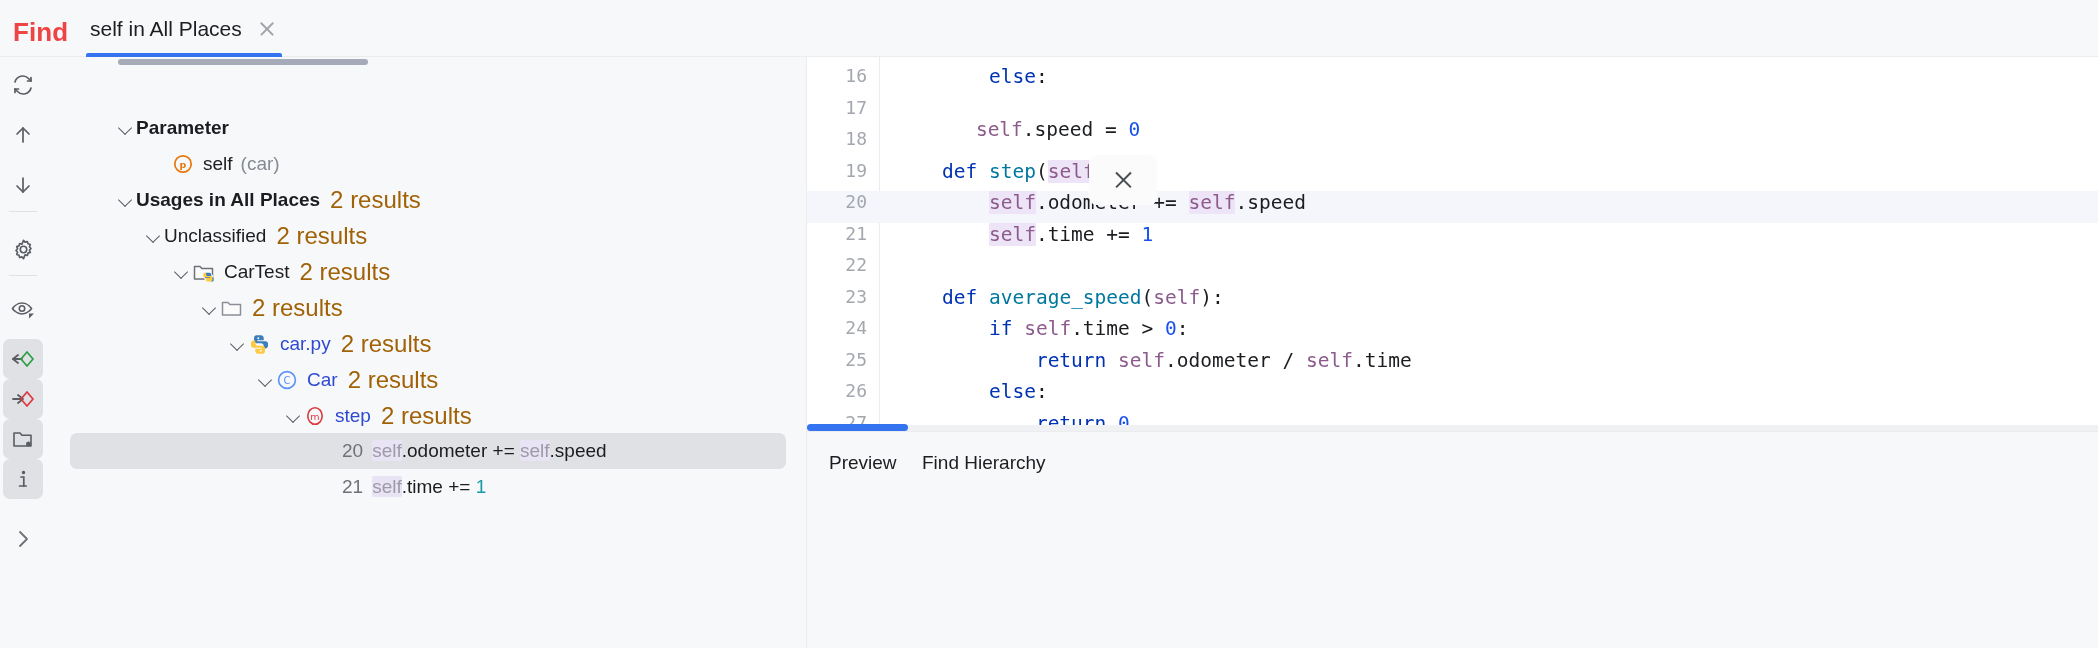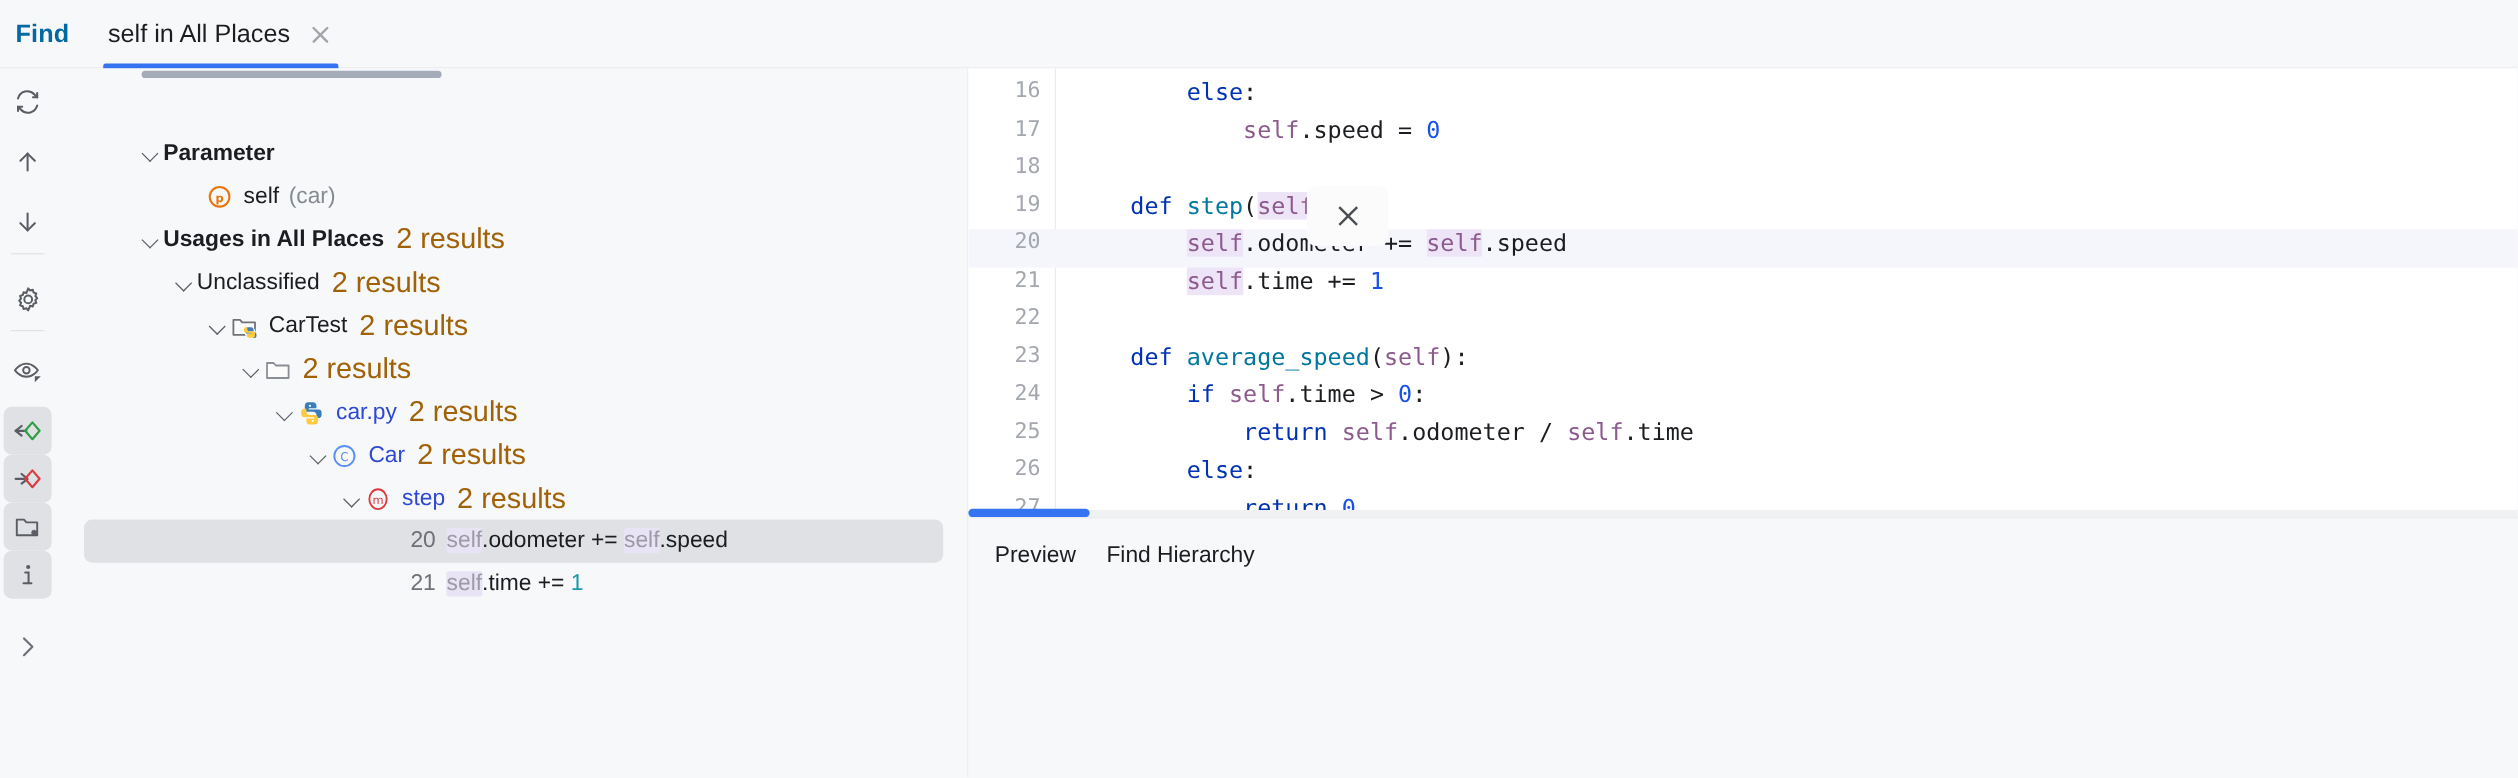--- a/index.html
+++ b/index.html
@@ -13,21 +13,21 @@
   #app { position: relative; width: 2098px; height: 648px; background: #F7F8FA; }
 
   
   .topbar {
     position: absolute; left: 0; top: 0; width: 2098px; height: 57px;
     background: #F7F8FA;
     border-bottom: 1px solid #EBECF0;
   }
   .find-label {
     position: absolute; left: 13px; top: 17px;
-    font-size: 21px; font-weight: bold; color: #0369a1; letter-spacing: .1px;
+    font-size: 26px; font-weight: bold; color: #ef4444; letter-spacing: .1px;
   }
   .find-tab {
     position: absolute; left: 86px; top: 0; height: 57px;
     display: flex; align-items: center; gap: 14px;
     padding: 0 4px;
   }
   .find-tab-label { font-size: 21px; color: #1B1D20; }
   .find-tab-close {
     width: 22px; height: 22px; position: relative; cursor: pointer; opacity:.62;
   }
@@ -366,21 +366,21 @@
 
   <div class="divider-v"></div>
 
   <div class="editor">
     <div class="gutter"></div>
     <div id="code-lines">
         <div class="code-line" style="top: 8px;">
           <span class="ln">16</span>
           <span class="code"><span class="">        </span><span class="kw">else</span><span class="">:</span></span>
         </div>
-        <div class="code-line" style="top: 39.5px;">
+        <div class="code-line" style="top: 39.5px; flex-direction: column;">
           <span class="ln">17</span>
           <span class="code"><span class="">            </span><span class="slf">self</span><span class="">.speed = </span><span class="numv">0</span></span>
         </div>
         <div class="code-line" style="top: 71px;">
           <span class="ln">18</span>
           <span class="code"></span>
         </div>
         <div class="code-line" style="top: 102.5px;">
           <span class="ln">19</span>
           <span class="code"><span class="">    </span><span class="kw">def</span><span class=""> </span><span class="fn">step</span><span class="">(</span><span class="slf shl">self</span><span class="">):</span></span>

